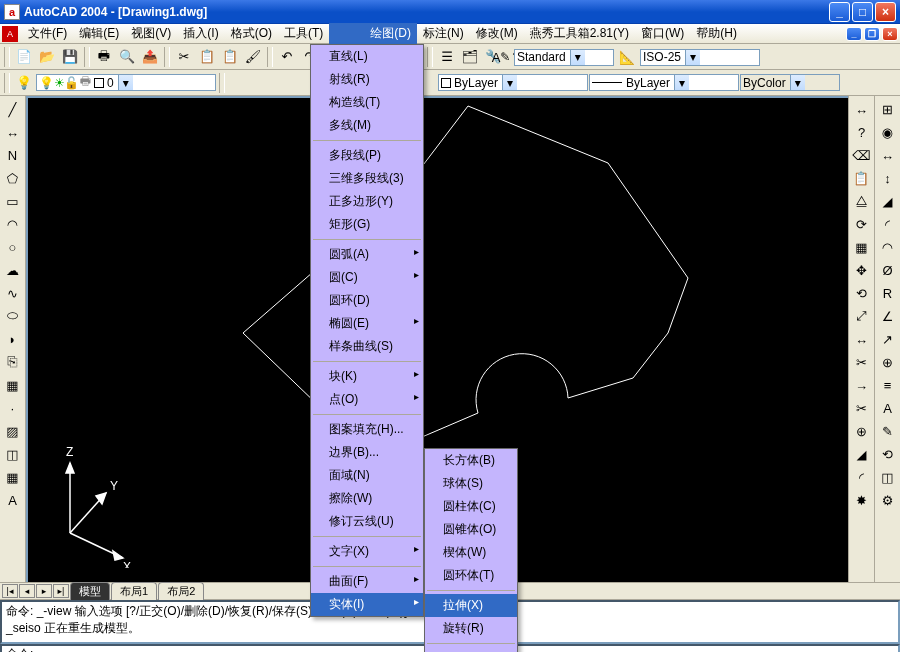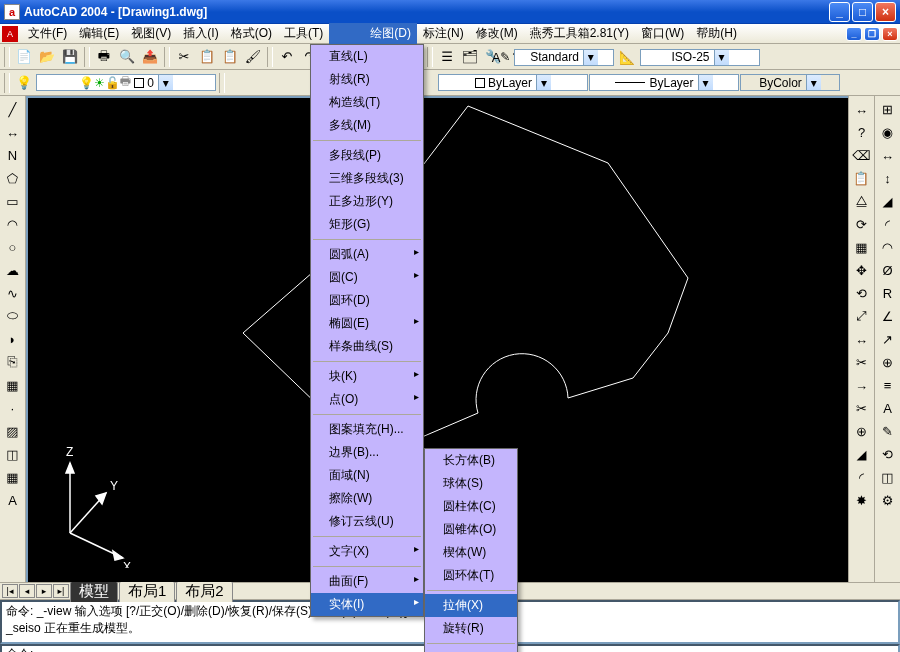--- a/index.html
+++ b/index.html
@@ -14,31 +14,31 @@
 .menubar { height: 20px; background: linear-gradient(to bottom, #fff, #ece9d8); border-bottom: 1px solid #aca899; display: flex; align-items: center; padding: 0 2px; }
 .menubar .doc-icon { width: 16px; height: 16px; margin-right: 4px; background: #c00; color: #fff; font-size: 9px; display: flex; align-items: center; justify-content: center; }
 .menubar .mitem { padding: 2px 6px; cursor: default; white-space: nowrap; }
 .menubar .mitem.active { background: #316ac5; color: #fff; padding-left: 41px; }
 .menubar .spacer { flex: 1; }
 .menubar .winbtns2 .winbtn { width: 16px; height: 14px; font-size: 9px; }
 .toolbars { background: #ece9d8; }
 .tbrow { height: 26px; border-bottom: 1px solid #aca899; display: flex; align-items: center; padding: 0 2px; gap: 1px; }
 .tbtn { width: 22px; height: 22px; border: 1px solid transparent; display: flex; align-items: center; justify-content: center; font-size: 13px; cursor: default; }
 .tsep { width: 6px; height: 20px; border-left: 1px solid #aca899; border-right: 1px solid #fff; margin: 0 2px; }
-.combo { height: 17px; border: 1px solid #7b9ebd; background: #fff; display: flex; align-items: center; padding: 0 2px; font-size: 11px; justify-content: center; }
+.combo { height: 17px; border: 1px solid #7b9ebd; background: #fff; display: flex; align-items: center; padding: 0 2px; font-size: 11px; }
 .combo .arrow { width: 15px; height: 100%; background: linear-gradient(to bottom,#ddecfe,#c2dcfd); display: flex; align-items: center; justify-content: center; margin-left: 4px; border-left: 1px solid #7b9ebd;}
 .work { display: flex; height: 486px; position: relative; }
 .vtb { width: 26px; background: #ece9d8; border-right: 1px solid #aca899; display: flex; flex-direction: column; align-items: center; padding-top: 2px; gap: 1px; }
 .vtb .tbtn { width: 22px; height: 22px; }
 .vtb.right { border-right: none; border-left: 1px solid #aca899; }
 .canvas-wrap { flex: 1; position: relative; background: #000; border-top: 2px solid #7b9ebd; border-left: 2px solid #7b9ebd; overflow: hidden; }
 .canvas-wrap svg { position: absolute; top: 0; left: 0; }
 .tabbar { height: 18px; background: #ece9d8; display: flex; align-items: center; border-top: 1px solid #aca899; border-bottom: 1px solid #aca899; padding-left: 2px; }
 .tabbar .navbtn { width: 16px; height: 14px; border: 1px solid #888; background: #ece9d8; margin-right: 1px; font-size: 9px; display: flex; align-items: center; justify-content: center; }
-.tabbar .tab { padding: 1px 8px; border: 1px solid #888; border-bottom: none; font-size: 15px; margin-right: 1px; background: #ece9d8; border-radius: 4px 4px 0 0; }
+.tabbar .tab { padding: 1px 8px; border: 1px solid #888; border-bottom: none; font-size: 11px; margin-right: 1px; background: #ece9d8; border-radius: 4px 4px 0 0; }
 .tabbar .tab.active { background: #333; color: #fff; }
 .cmd { background: #fff; border: 2px inset #7b9ebd; height: 44px; font-family: "SimSun", monospace; font-size: 12px; padding: 1px 4px; overflow: hidden; }
 .cmd2 { background: #fff; border: 2px inset #7b9ebd; height: 20px; padding: 1px 4px; display: flex; align-items: center; }
 .popup { position: absolute; background: #c4b5fd; border: 1px solid #666; box-shadow: 3px 3px 4px rgba(0,0,0,0.3); z-index: 100; }
 .popup .pitem { padding: 3px 18px 3px 18px; cursor: default; white-space: nowrap; font-size: 12px; position: relative; }
 .popup .pitem.hi { background: #316ac5; color: #fff; }
 .popup .pitem.has-sub::after { content: "▸"; position: absolute; right: 4px; font-size: 10px; }
 .popup .sep { height: 1px; background: #aca899; margin: 3px 2px; }
 .popup1 { top: 44px; left: 310px; width: 114px; }
 .popup2 { top: 448px; left: 424px; width: 94px; }

